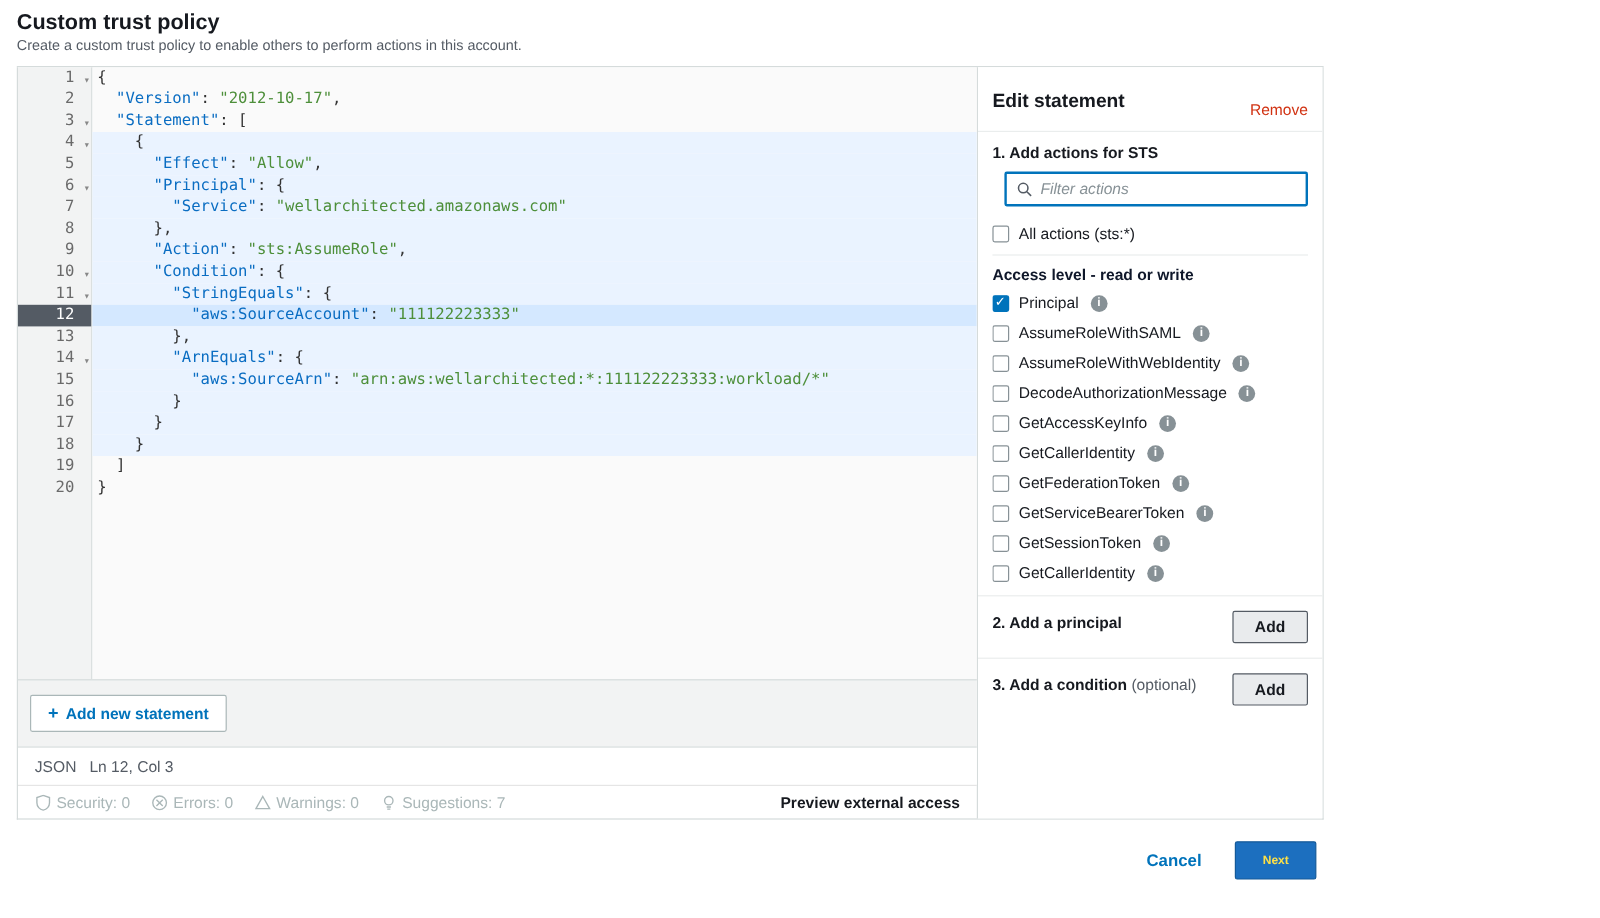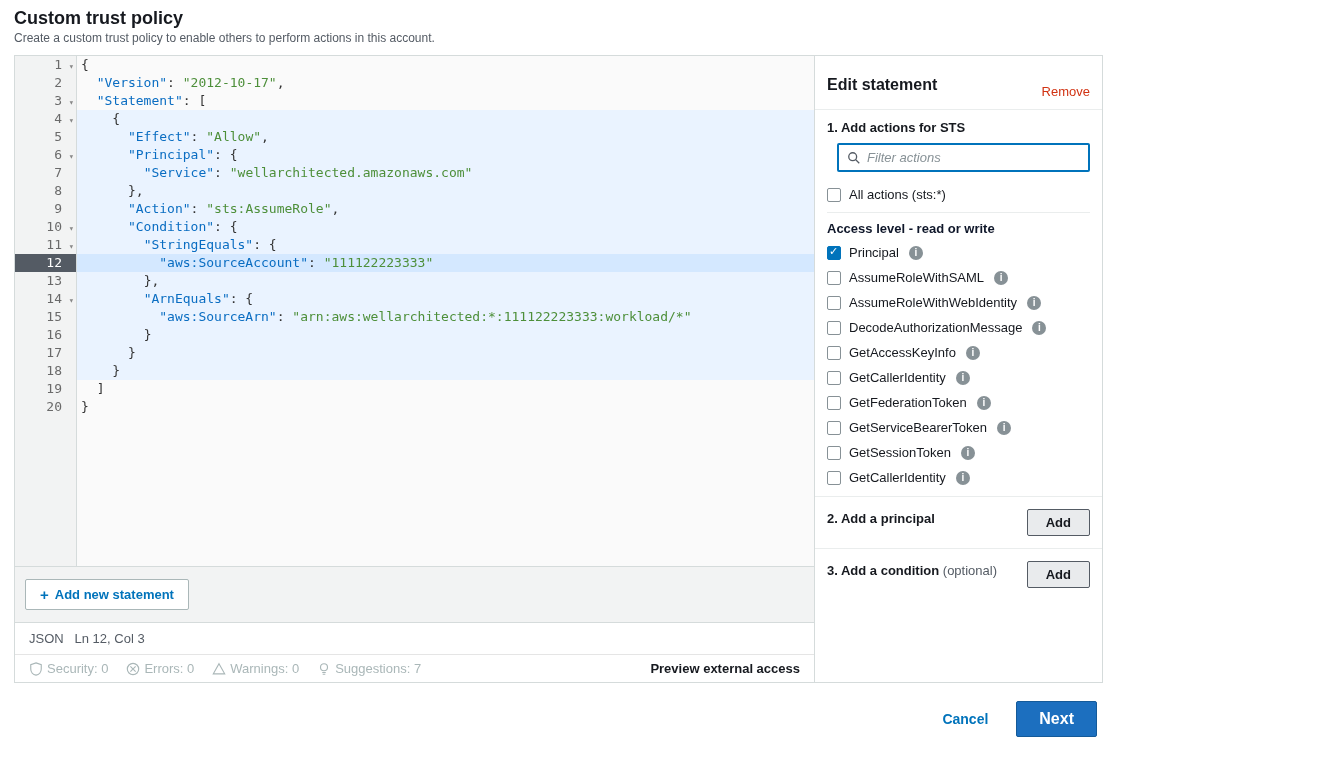--- a/index.html
+++ b/index.html
@@ -43,21 +43,21 @@
   .check-row.all { border-bottom: 1px solid #eaeded; padding-bottom: 10px; margin-bottom: 6px; }
   .check-row input[type=checkbox] { width: 14px; height: 14px; cursor: pointer; appearance: none; border: 1px solid #879196; border-radius: 2px; position: relative; background: #fff; }
   .check-row input[type=checkbox]:checked { background: #0073bb; border-color: #0073bb; }
   .check-row input[type=checkbox]:checked::after { content: "✓"; color: #fff; font-size: 11px; position: absolute; left: 1px; top: -2px; }
   .access-level { font-size: 13px; font-weight: 700; color: #0f172a; margin: 8px 0 4px 0; }
   .info-ic { display: inline-flex; width: 14px; height: 14px; border-radius: 50%; background: #879196; color: #fff; font-size: 10px; font-weight: 700; align-items: center; justify-content: center; margin-left: 2px; cursor: pointer; }
   .section-row2 { display: flex; align-items: center; justify-content: space-between; padding: 12px 12px; border-top: 1px solid #eaeded; }
   .add-btn { border: 1px solid #545b64; background: #e9ebed; padding: 5px 18px; font-size: 13px; font-weight: 700; cursor: pointer; border-radius: 2px; color: #16191f; }
   .footer { display: flex; justify-content: flex-end; gap: 14px; padding: 18px 6px 0 0; }
   .btn-cancel { border: none; background: transparent; color: #0073bb; font-size: 14px; font-weight: 700; cursor: pointer; padding: 8px 14px; }
-  .btn-next { background: #ff9900; border: 1px solid #b36b00; background: linear-gradient(#2074d5,#1e66c0); background: #1666c2; color: #ffffff; font-size: 16px; font-weight: 700; padding: 8px 22px; cursor: pointer; border-radius: 2px; border: 1px solid #115a9e; }
+  .btn-next { background: #ff9900; border: 1px solid #b36b00; background: linear-gradient(#2074d5,#1e66c0); background: #1666c2; color: #fde047; font-size: 10px; font-weight: 700; padding: 8px 22px; cursor: pointer; border-radius: 2px; border: 1px solid #115a9e; }
   .btn-next { background: #1a73e8; background: #1666c0; }
   .btn-next { background: #1c6fbf; border-color: #145a99; }
   .actions-list { overflow-y: auto; }
   svg.icon-sm { width: 14px; height: 14px; fill: currentColor; }
 </style>
 </head>
 <body>
 
 <div class="page">
   <div class="header">

